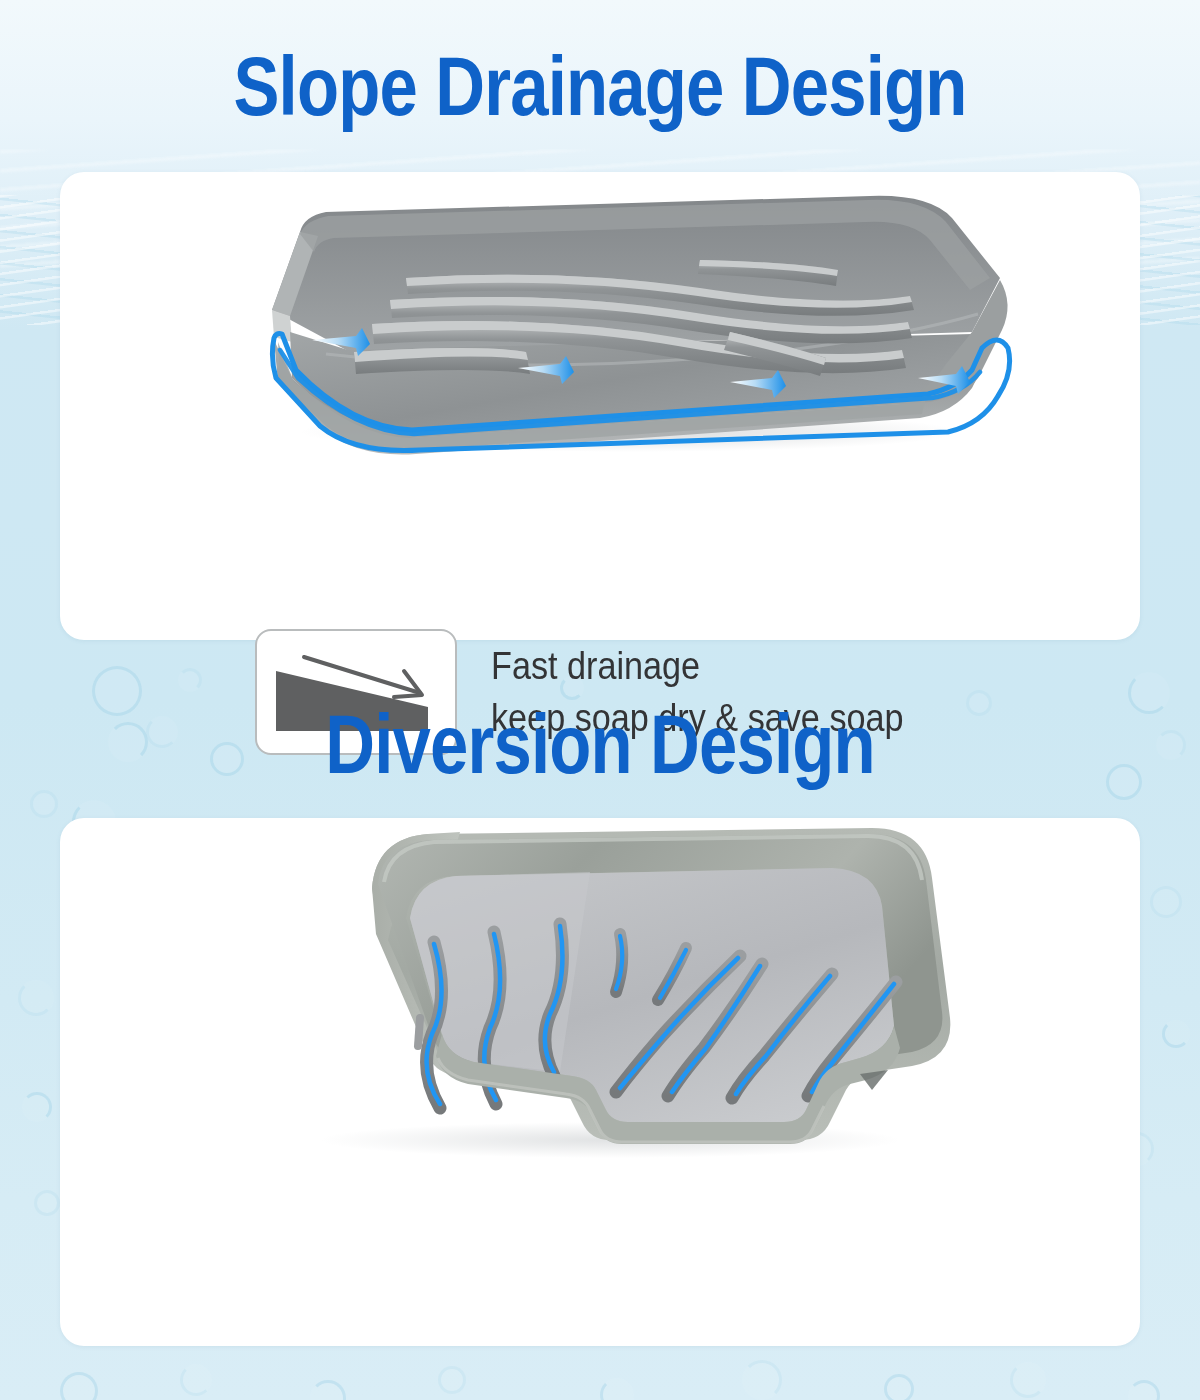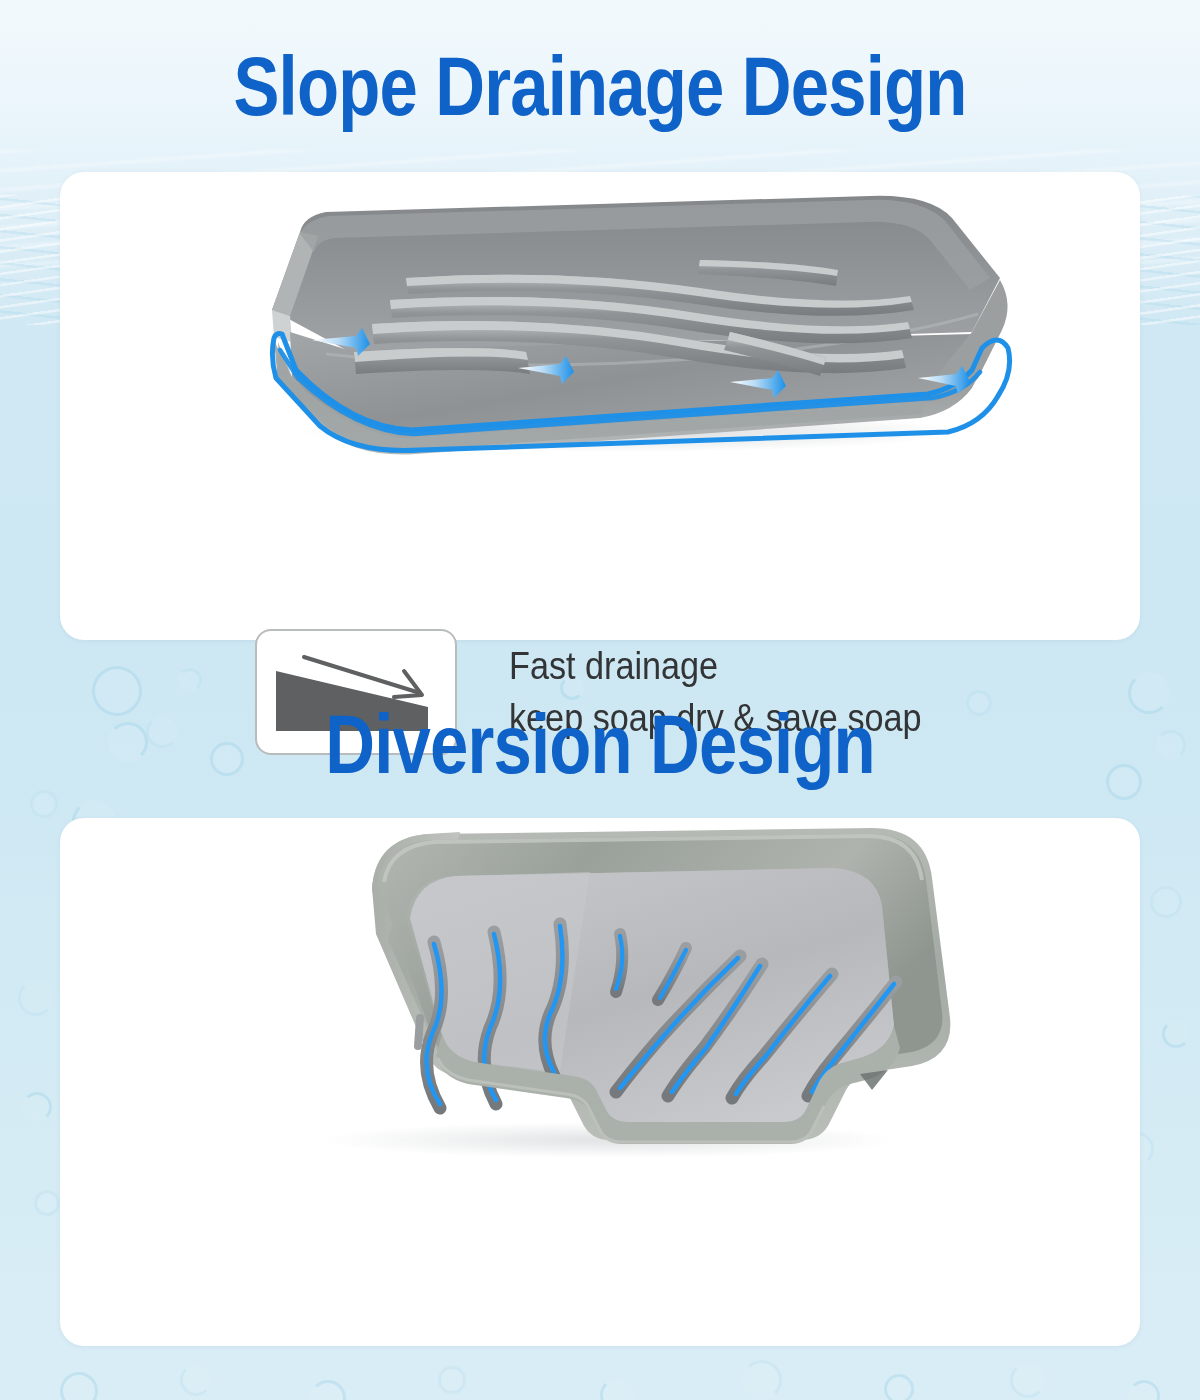--- a/index.html
+++ b/index.html
@@ -76,21 +76,21 @@
   
   .prod1{position:absolute;left:170px;top:10px;width:790px;height:275px;}
   .prod1 svg{width:100%;height:100%;display:block;}
 
   
   .prod2{position:absolute;left:200px;top:4px;width:700px;height:340px;}
   .prod2 svg{width:100%;height:100%;display:block;}
 
   
   .feature{
-    position:absolute;display:flex;align-items:center;gap:52px;
+    position:absolute;display:flex;align-items:center;gap:34px;
   }
   .icon-box{
     width:198px;height:122px;flex:0 0 auto;
     border:2px solid #b9bcbd;border-radius:16px;background:#fff;
     display:flex;align-items:center;justify-content:center;
   }
   .icon-box svg{display:block;}
   .feat-text{
     color:#333436;
     font-size:38px;line-height:52px;

